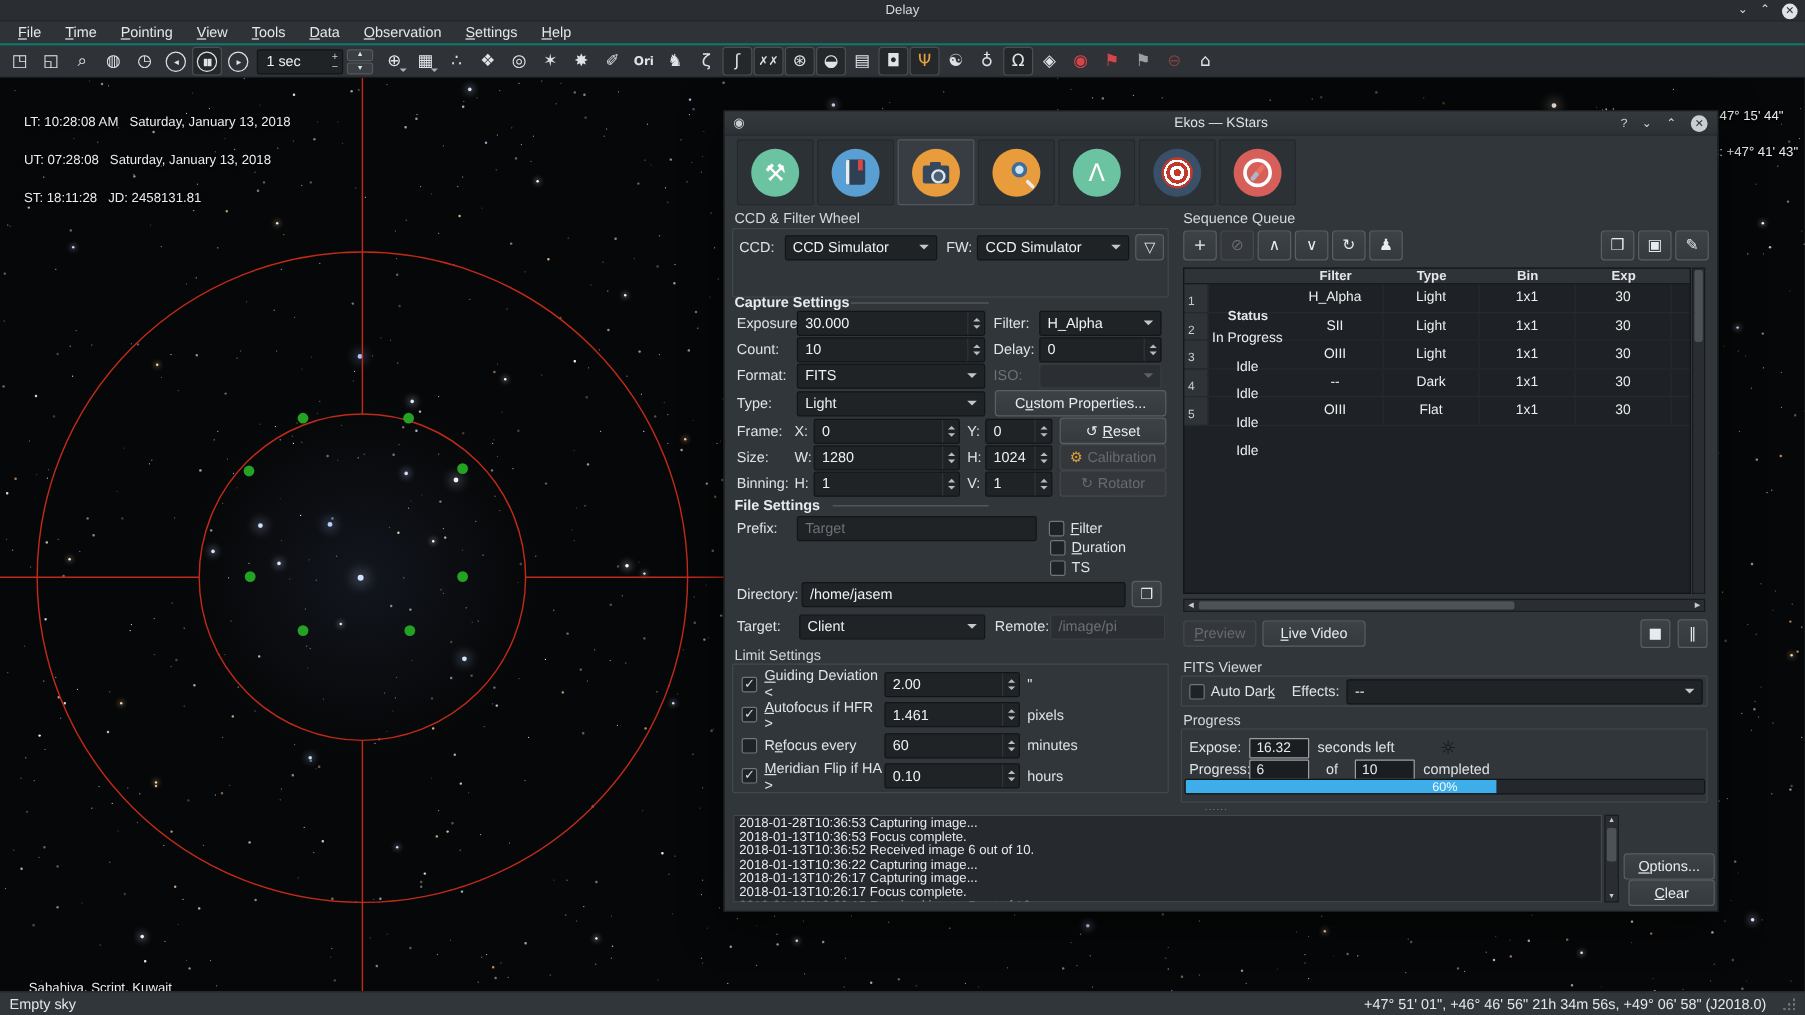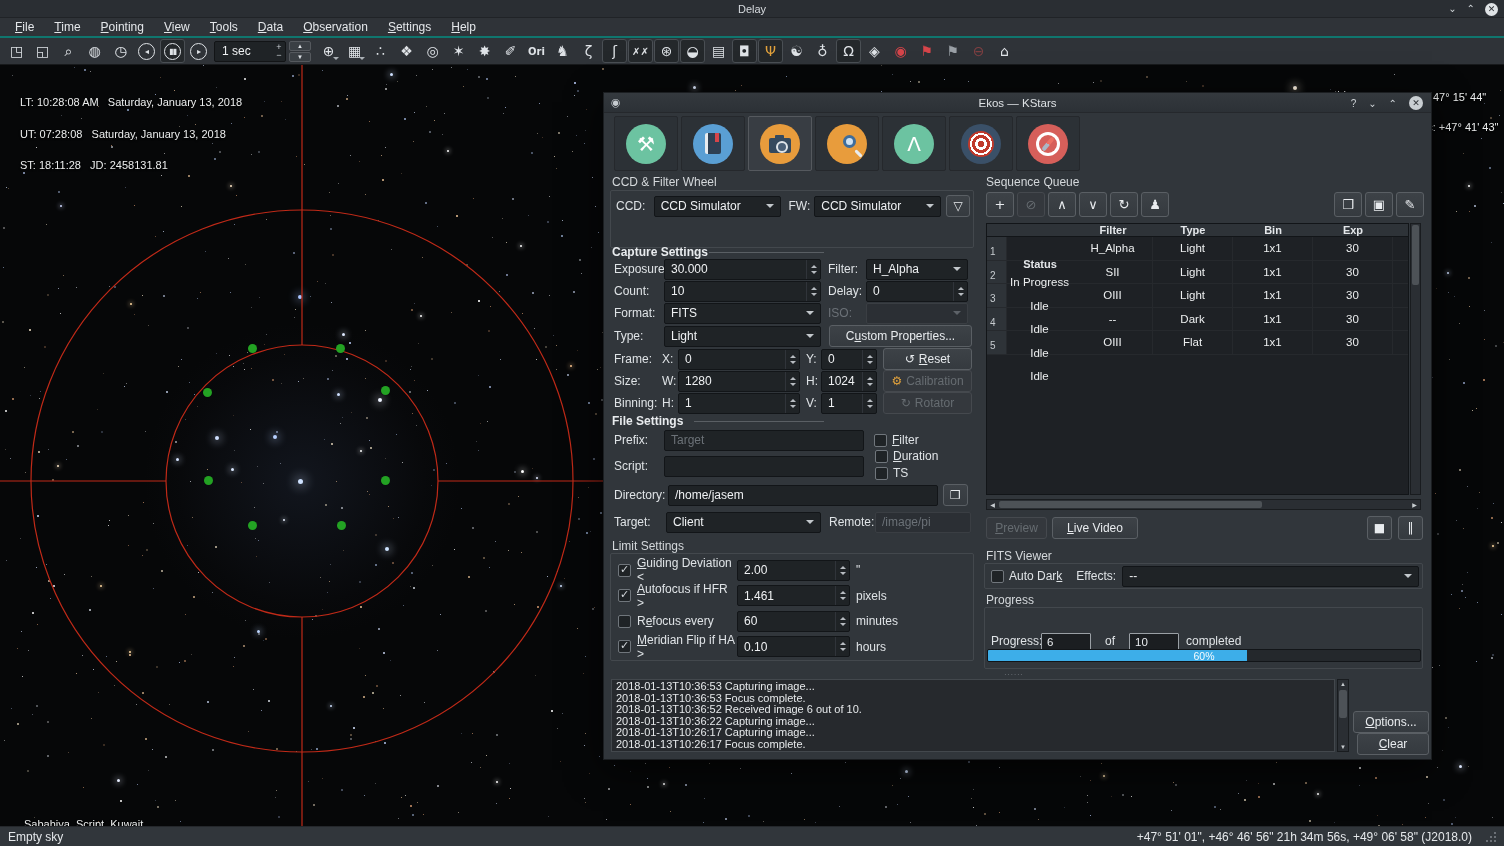--- a/index.html
+++ b/index.html
@@ -1901,24 +1901,20 @@
       <span class="input" style="width:200px">
           <span class="ph">Target</span>
         </span>
       <span class="chk" style="margin-left:10px"></span>
       <span class="lbl" style="margin-left:5px"><u>F</u>ilter</span>
     </div>
     <div class="row" style="top:352px;left:271px;width:97px">
       <span class="chk"></span>
       <span class="lbl" style="margin-left:5px"><u>D</u>uration</span>
     </div>
-    <div class="row" style="top:362px;left:10px;width:250px">
-      <span class="lbl" style="width:50px">Script:</span>
-      <span class="input" style="width:200px"></span>
-    </div>
     <div class="row" style="top:369px;left:271px;width:97px">
       <span class="chk"></span>
       <span class="lbl" style="margin-left:5px">TS</span>
     </div>
     <div class="row" style="top:391px;left:10px;width:358px">
       <span class="lbl" style="width:54px">Directory:</span>
       <span class="input" style="width:270px">
           <span>/home/jasem</span>
         </span>
       <span class="btn g" style="margin-left:5px;width:25px">❒</span>
@@ -2081,35 +2077,41 @@
       <span class="lbl" style="margin-left:5px">Auto Dar<u>k</u></span>
       <span class="lbl" style="margin-left:14px">Effects:</span>
       <span class="dd" style="margin-left:6px;flex:1">
           <span>--</span>
           <i class="dar"></i>
         </span>
     </div>
 
     <div class="sec" style="left:382px;top:500px">Progress</div>
     <div class="frame" style="left:380px;top:514px;width:439px;height:62px"></div>
+    <div class="row" style="top:519px;left:387px;width:428px">
+      <span class="lbl" style="width:50px">Expose:</span>
+      <span class="pbox">16.32</span>
+      <span class="lbl" style="margin-left:7px">seconds left</span>
+      <span class="g" style="margin-left:38px;color:#101214;font-size:15px">☼</span>
+    </div>
     <div class="row" style="top:537px;left:387px;width:428px">
       <span class="lbl" style="width:50px">Progress:</span>
       <span class="pbox">6</span>
       <span class="lbl" style="margin-left:14px">of</span>
       <span class="pbox" style="margin-left:14px">10</span>
       <span class="lbl" style="margin-left:7px">completed</span>
     </div>
     <div class="pbar">
       <div class="pfill" id="pfill" style="width: 60%;"></div>
       <div class="ptext">60%</div>
     </div>
 
     <div class="splitdots">∙∙∙∙∙∙</div>
     <div class="log" id="log">
-        <div>2018-01-13T10:36:53 Capturing image...</div>
+        <div>2018-01-28T10:36:53 Capturing image...</div>
         <div>2018-01-13T10:36:53 Focus complete.</div>
         <div>2018-01-13T10:36:52 Received image 6 out of 10.</div>
         <div>2018-01-13T10:36:22 Capturing image...</div>
         <div>2018-01-13T10:26:17 Capturing image...</div>
         <div>2018-01-13T10:26:17 Focus complete.</div>
         <div>2018-01-13T10:26:15 Received image 5 out of 10.</div>
       </div>
     <div class="lsb">
         <span class="thumb"></span>
       </div>

